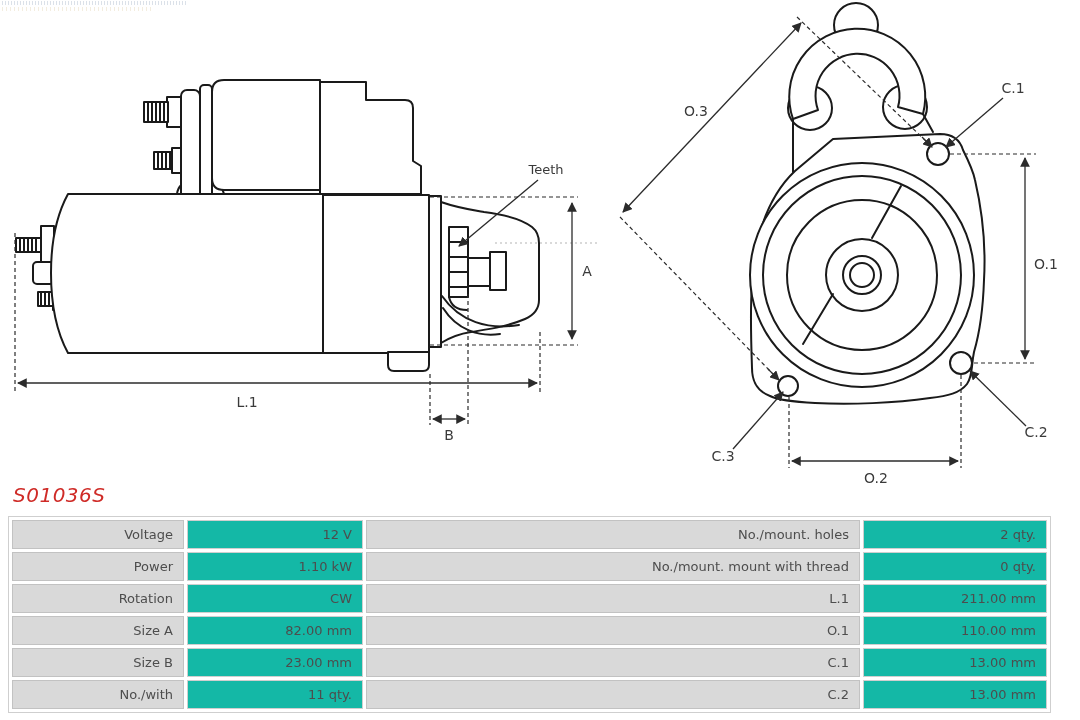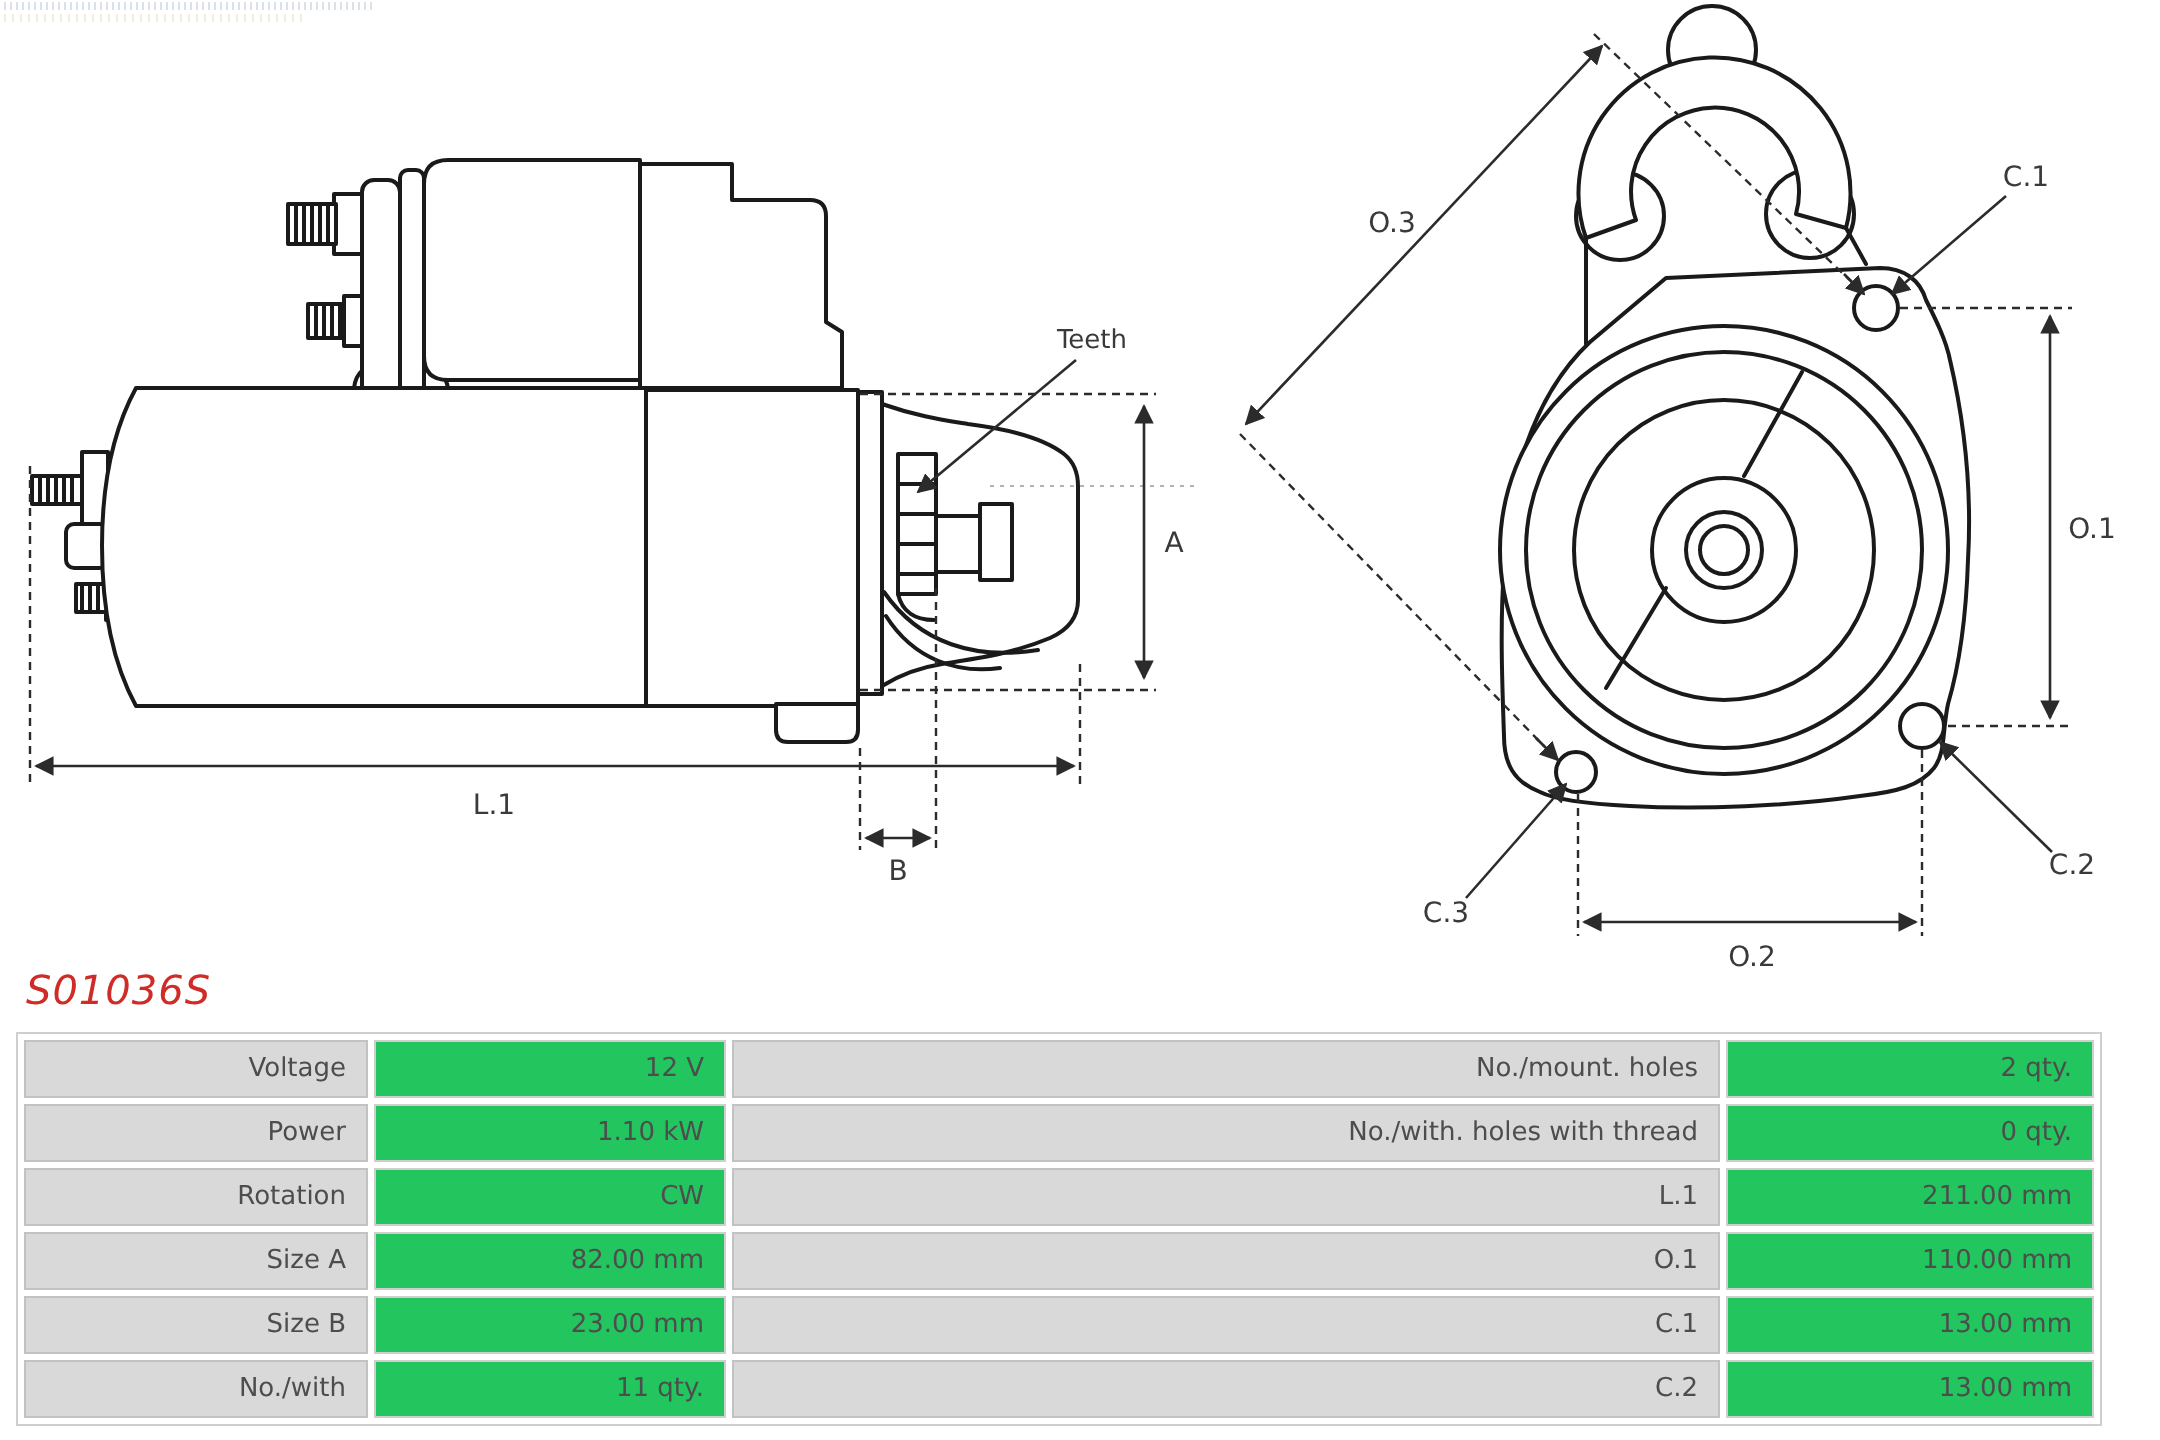--- a/index.html
+++ b/index.html
@@ -11,21 +11,21 @@
   .watermark .wm2{margin-top:2px;width:150px;height:4px;
     background-image:repeating-linear-gradient(90deg,rgba(205,175,115,.5) 0 1px,transparent 1px 4px);}
   svg.diagram{position:absolute;left:0;top:0;}
   .part-number{position:absolute;left:13px;top:483px;font-size:20px;letter-spacing:.5px;color:#cf2b27;font-style:italic;}
   .spec-table{position:absolute;left:8px;top:516px;border:1px solid #cfcfcf;background:#fff;
     padding:3px;display:flex;flex-direction:column;row-gap:3px;}
   .spec-row{display:flex;column-gap:3px;}
   .cell{box-sizing:border-box;height:29px;line-height:27px;font-size:13px;color:#4d4d4d;
     text-align:right;padding-right:10px;border:1px solid #cfcfcf;}
   .cell.lab{background:#d9d9d9;border-color:#c2c2c2;}
-  .cell.val{background:#22c55e;}
+  .cell.val{background:#14b8a6;}
   .c1{width:172px;} .c2{width:176px;} .c3{width:494px;} .c4{width:184px;}
   .dline{stroke:#1a1a1a;stroke-width:2;fill:none;stroke-linejoin:round;stroke-linecap:round;}
   .dfill{stroke:#1a1a1a;stroke-width:2;fill:#ffffff;stroke-linejoin:round;}
   .dim{stroke:#2b2b2b;stroke-width:1.3;fill:none;}
   .dash{stroke:#2b2b2b;stroke-width:1.2;fill:none;stroke-dasharray:4 3;}
   .faint{stroke:#b3b3b3;stroke-width:1;fill:none;stroke-dasharray:2 3;}
   .lbl{font-size:14px;fill:#3a3a3a;}
   .lbl-s{font-size:13px;fill:#3a3a3a;}
 </style>
 </head>
@@ -197,21 +197,21 @@
   <div class="spec-table">
     <div class="spec-row">
       <div class="cell lab c1">Voltage</div>
       <div class="cell val c2">12 V</div>
       <div class="cell lab c3">No./mount. holes</div>
       <div class="cell val c4">2 qty.</div>
     </div>
     <div class="spec-row">
       <div class="cell lab c1">Power</div>
       <div class="cell val c2">1.10 kW</div>
-      <div class="cell lab c3">No./with. holes with thread</div>
+      <div class="cell lab c3">No./mount. mount with thread</div>
       <div class="cell val c4">0 qty.</div>
     </div>
     <div class="spec-row">
       <div class="cell lab c1">Rotation</div>
       <div class="cell val c2">CW</div>
       <div class="cell lab c3">L.1</div>
       <div class="cell val c4">211.00 mm</div>
     </div>
     <div class="spec-row">
       <div class="cell lab c1">Size A</div>

